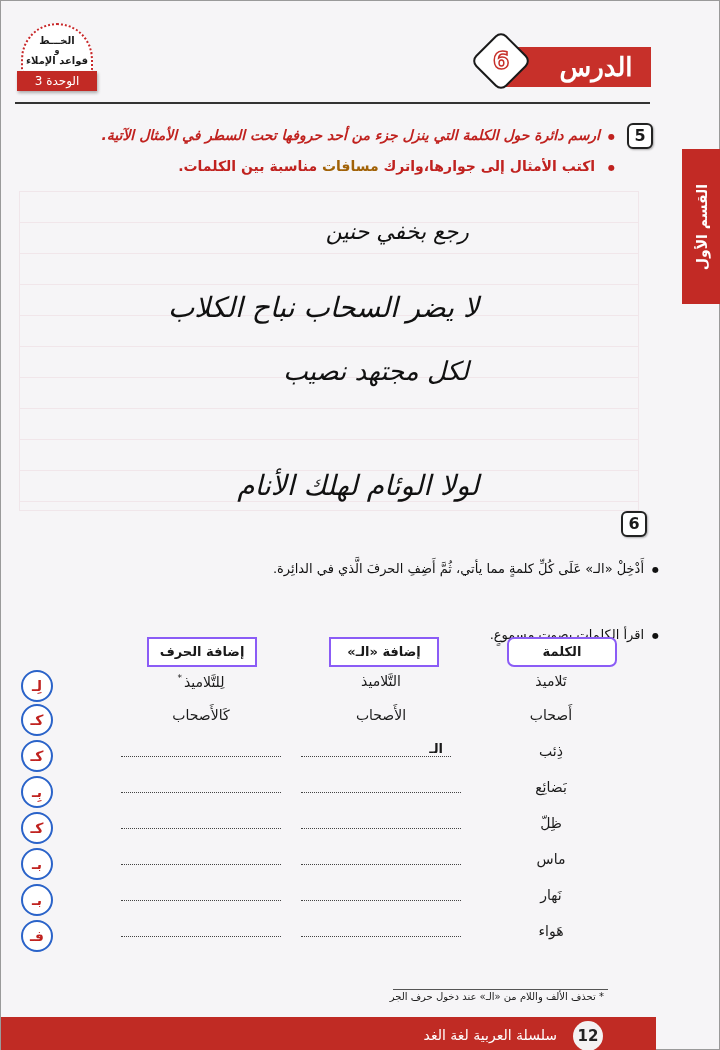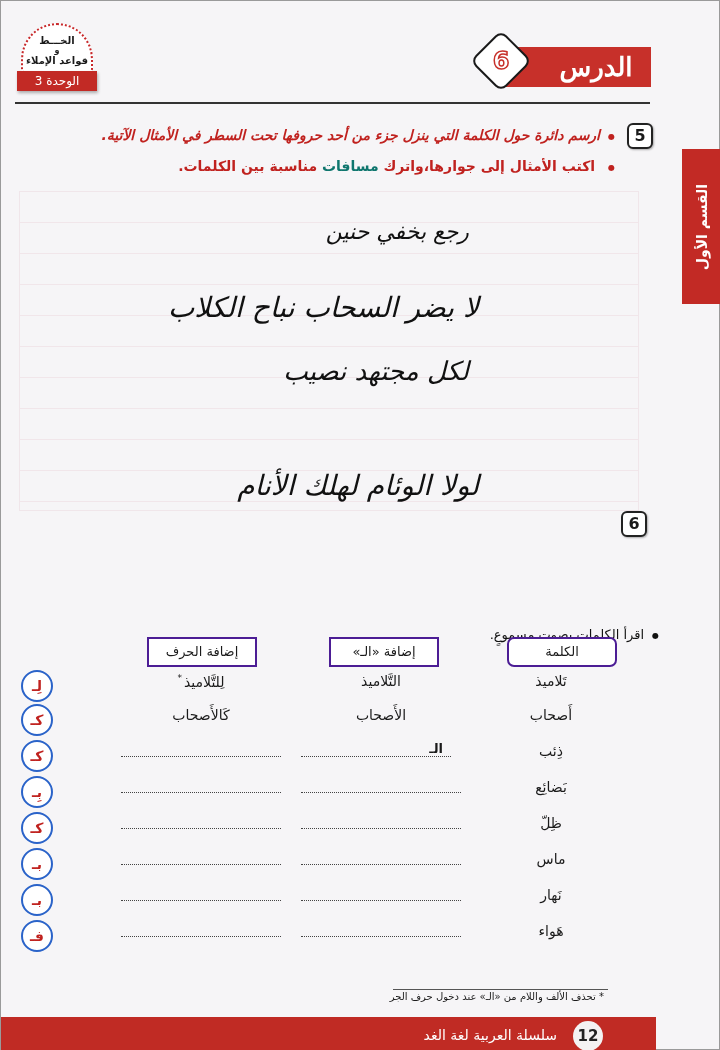--- a/index.html
+++ b/index.html
@@ -72,42 +72,42 @@
     .ex-num {
       position: absolute; width: 26px; height: 26px;
       border: 2px solid #222; border-radius: 6px; background: #fff;
       font-size: 16px; font-weight: bold; text-align: center; line-height: 22px;
       box-shadow: 1px 1px 2px rgba(0,0,0,0.3);
     }
     .instr {
       position: absolute; direction: rtl; text-align: right;
       font-size: 14px; font-weight: bold; color: #c0221f; white-space: nowrap;
     }
-    .instr .blue { color: #0f766e; }
+    .instr .blue { color: #a16207; }
     .bullet::before { content: "●"; font-size: 8px; margin-left: 8px; vertical-align: middle; }
 
     .hand {
       position: absolute; direction: rtl; text-align: right; right: 250px;
       font-family: "DejaVu Serif", serif; font-style: italic; color: #111; white-space: nowrap;
     }
 
     .ex6-title {
       position: absolute; right: 60px; top: 514px; direction: rtl;
       font-size: 16px; font-weight: bold; color: #c0221f; white-space: nowrap;
     }
     .black-bullet {
       position: absolute; right: 60px; direction: rtl; font-size: 13px; color: #111; white-space: nowrap;
     }
     .black-bullet::before { content: "●"; font-size: 8px; margin-left: 8px; vertical-align: middle; }
 
     
     .col-head {
       position: absolute; top: 636px; height: 30px; width: 110px;
-      border: 2px solid #4c1d95; background: #fff; text-align: center;
-      font-size: 13px; font-weight: normal; line-height: 26px; direction: rtl;
+      border: 2px solid #8b5cf6; background: #fff; text-align: center;
+      font-size: 13px; font-weight: bold; line-height: 26px; direction: rtl;
     }
     .row { position: absolute; left: 0; width: 720px; height: 26px; }
     .cell { position: absolute; top: 0; direction: rtl; text-align: center; font-size: 14px; white-space: nowrap; }
     .cell.word { left: 490px; width: 120px; }
     .cell.al { left: 300px; width: 160px; }
     .cell.added { left: 120px; width: 160px; }
     .dots { border-bottom: 1px dotted #444; height: 14px; }
     .al-prefix { position: absolute; right: 8px; top: -2px; font-size: 13px; font-weight: bold; }
     .circle {
       position: absolute; left: 20px; top: -3px; width: 32px; height: 32px;
@@ -162,20 +162,21 @@
   <div class="instr bullet" style="right:104px; top:157px;">
     <span>اكتب الأمثال إلى جوارها،واترك </span><span class="blue">مسافات</span><span> مناسبة بين الكلمات.</span>
   </div>
 
   <div class="hand" style="top:218px; font-size:22px;">رجع بخفي حنين</div>
   <div class="hand" style="top:290px; font-size:28px; right:240px;">لا يضر السحاب نباح الكلاب</div>
   <div class="hand" style="top:355px; font-size:26px;">لكل مجتهد نصيب</div>
   <div class="hand" style="top:428px; font-size:28px; right:240px;margin-top:40px;">لولا الوئام لهلك الأنام</div>
 
   <div class="ex-num" style="left:620px; top:510px;">6</div>
+  <div class="black-bullet" style="top:560px; right:60px;">أَدْخِلْ «الـ» عَلَى كُلِّ كلمةٍ مما يأتي، ثُمَّ أَضِفِ الحرفَ الَّذي في الدائِرة.</div>
   <div class="black-bullet" style="top:626px; right:60px;">اقرأ الكلمات بصوت مسموعٍ.</div>
 
   <div class="col-head" style="left:506px;border-radius:7px;">الكلمة</div>
   <div class="col-head" style="left:328px;">إضافة «الـ»</div>
   <div class="col-head" style="left:146px;">إضافة الحرف</div>
 
   <div class="row" style="top:672px;">
     <div class="cell word">تَلاميذ</div>
     <div class="cell al">التَّلاميذ</div>
     <div class="cell added">

